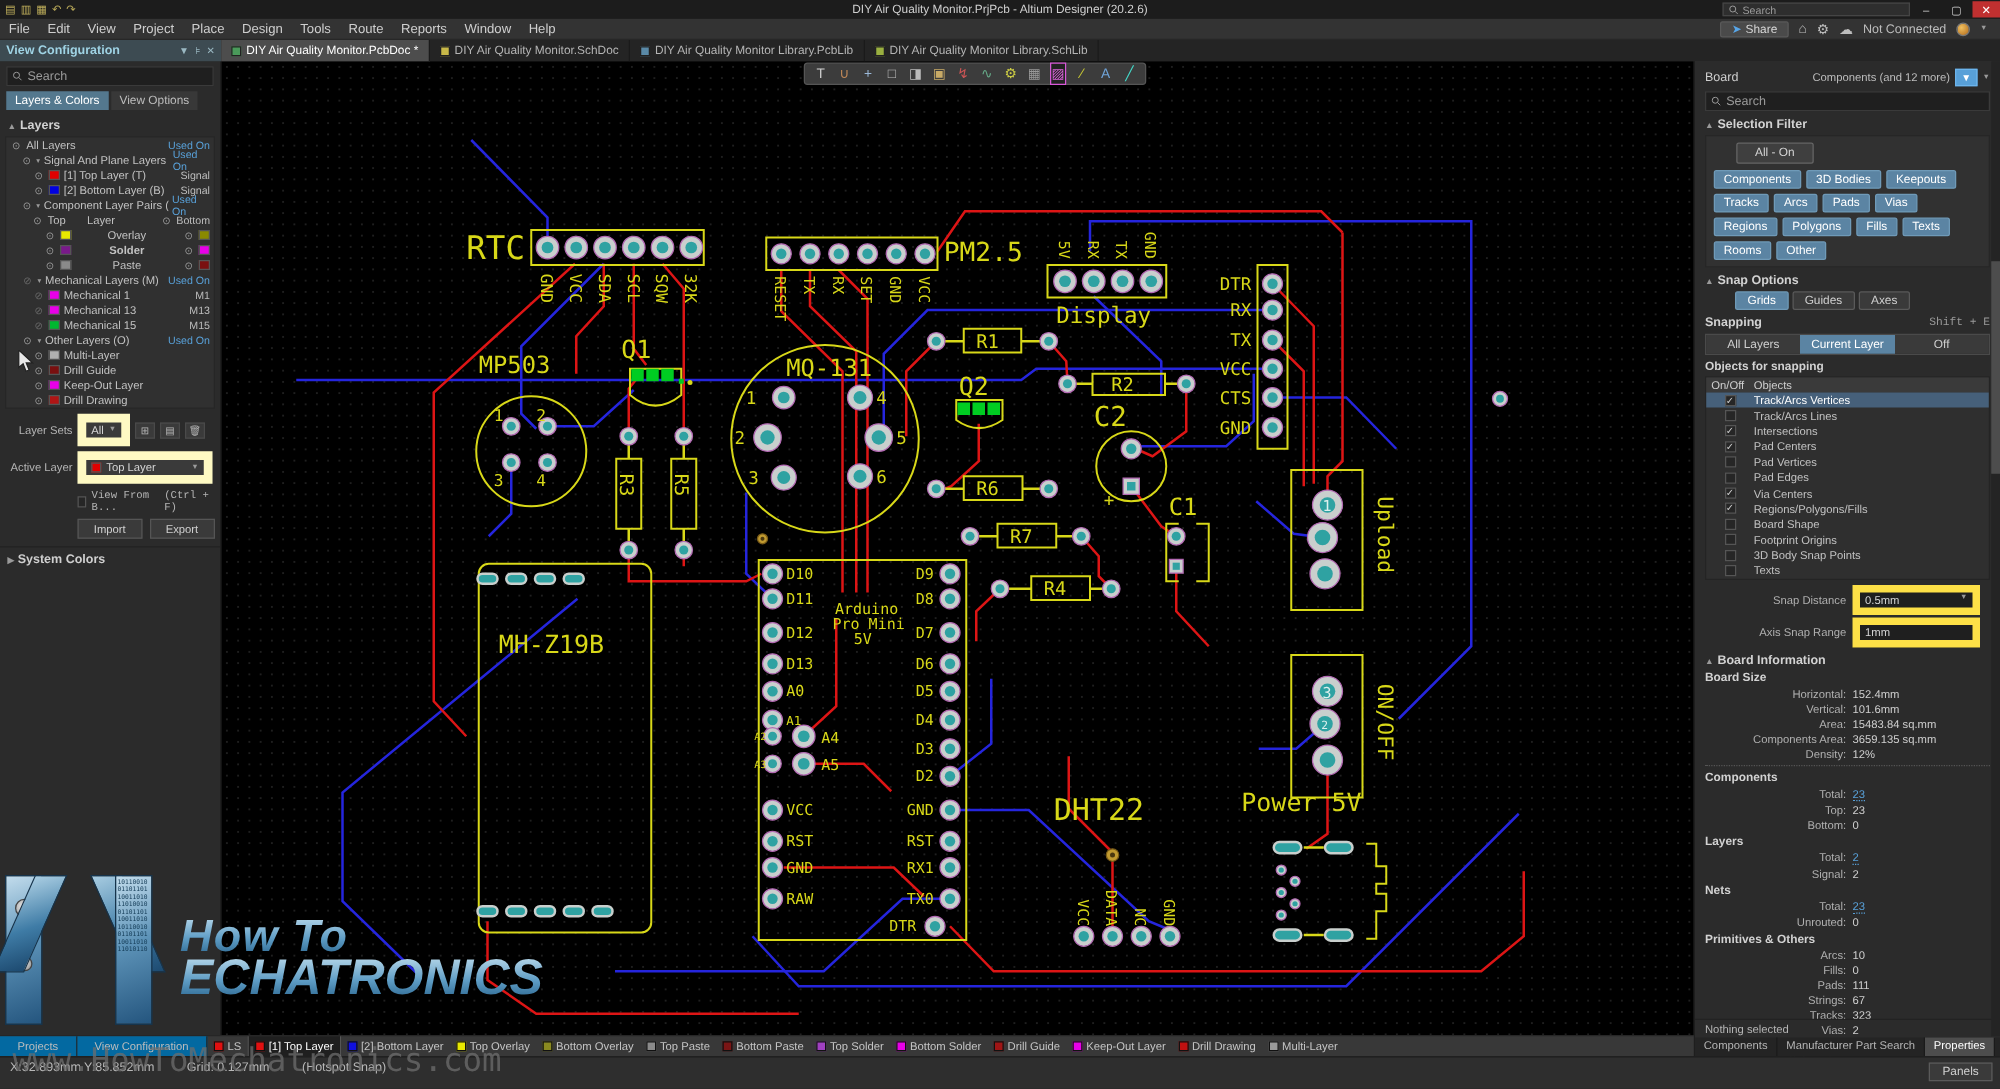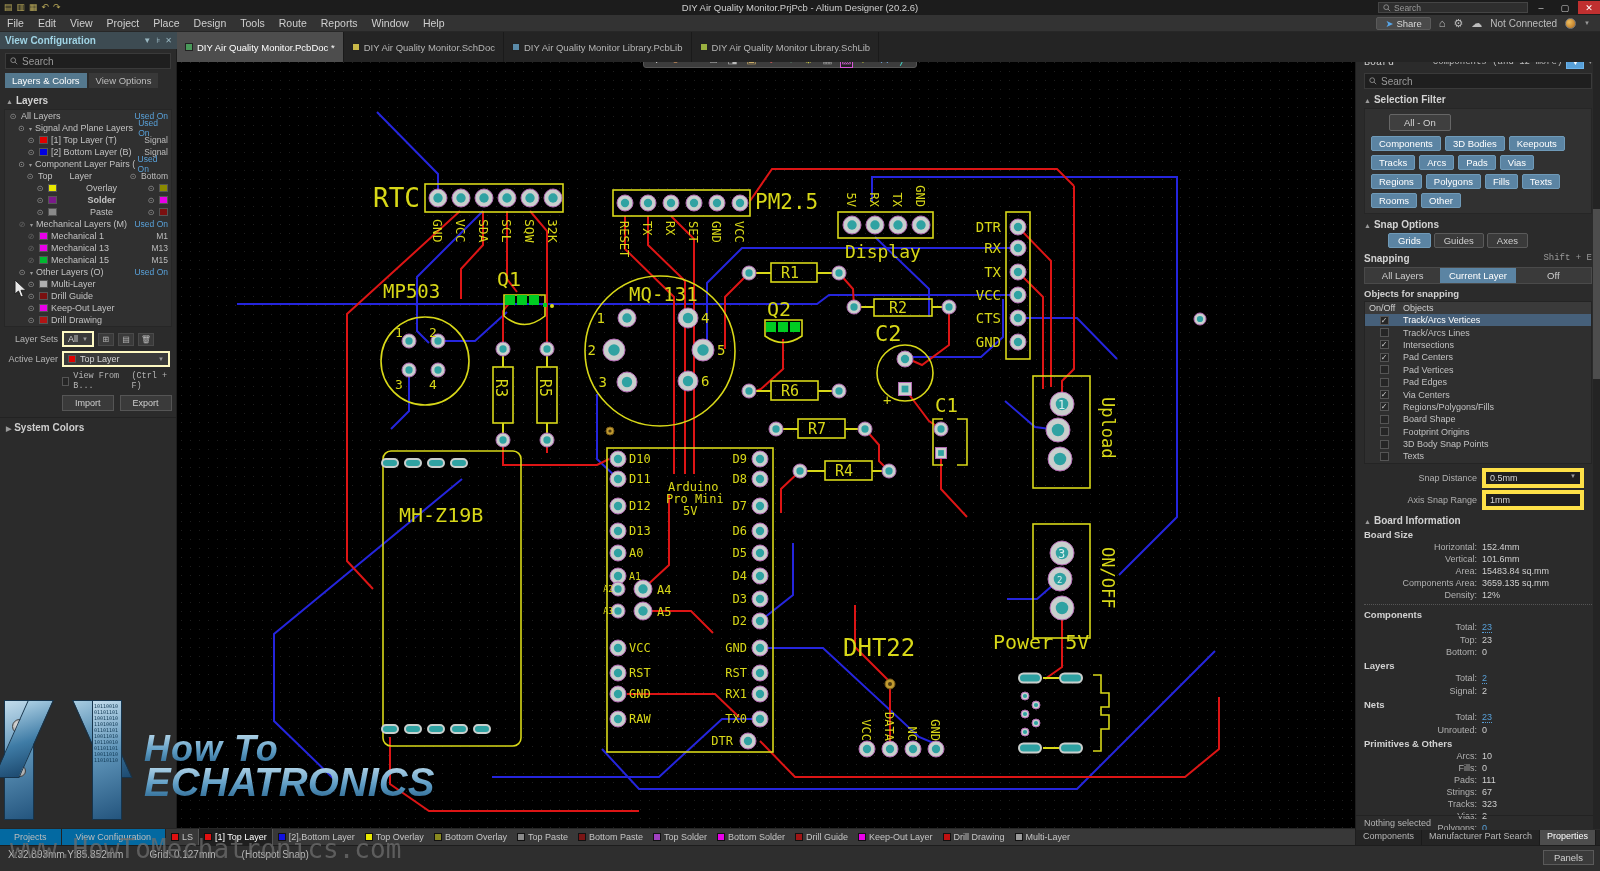--- a/index.html
+++ b/index.html
@@ -25,21 +25,21 @@
   .share-btn{background:#4a4a4a;border:1px solid #5a5a5a;border-radius:2px;padding:0 8px;height:13px;
     display:flex;align-items:center;gap:3px;color:#d8d8d8;font-size:9.5px;}
   .share-btn .arr{color:#58a6e8;}
   .mr-ic{color:#bdbdbd;font-size:11px;}
   .avatar{width:11px;height:11px;border-radius:50%;background:radial-gradient(circle at 35% 35%,#f0c060,#b06818);border:1px solid #777;}
   
   .vc-header{position:absolute;left:0;top:32px;width:177px;height:17px;background:#3d4b52;
     display:flex;align-items:center;padding:0 5px;z-index:28;}
   .vc-header .t{color:#9fd3e4;font-size:10px;font-weight:bold;}
   .vc-header .ic{margin-left:auto;display:flex;gap:5px;color:#9ab8c2;font-size:8px;}
-  .docbar{position:absolute;left:177px;top:32px;width:1423px;height:30px;background:#242424;
+  .docbar{position:absolute;left:177px;top:32px;width:1423px;height:17px;background:#242424;
     display:flex;align-items:stretch;z-index:28;font-size:9.5px;}
   .doctab{display:flex;align-items:center;gap:4px;padding:0 8px;color:#b5b5b5;border-right:1px solid #1a1a1a;}
   .doctab.active{background:#4d4d4d;color:#fff;}
   .doctab .dicon{width:8px;height:8px;border:1px solid #222;}
   
   .left-panel{position:absolute;left:0;top:49px;width:177px;height:779px;background:#2b2b2b;
     z-index:20;font-size:10px;border-right:1px solid #1e1e1e;}
   .lp-search{margin:4px 5px;height:16px;background:#1f1f1f;border:1px solid #3a3a3a;display:flex;
     align-items:center;padding:0 4px;gap:4px;color:#9a9a9a;}
   .lp-tabs{display:flex;margin:2px 5px 4px 5px;gap:2px;}
@@ -51,21 +51,21 @@
   .trow{display:flex;align-items:center;height:12px;padding:0 3px;gap:3px;font-size:9px;color:#c2c2c2;}
   .trow .eye{width:10px;color:#9a9a9a;font-size:8px;text-align:center;}
   .trow .eye.off{color:#666;}
   .trow .sw{width:9px;height:8px;border:1px solid #555;flex:0 0 auto;}
   .trow .lbl{white-space:nowrap;overflow:hidden;}
   .trow .rt{margin-left:auto;color:#bdbdbd;font-size:8.5px;}
   .trow .rt.link{color:#58a0d8;}
   .trow .tri{font-size:6px;color:#9a9a9a;}
   .lp-ctl{display:flex;align-items:center;gap:4px;margin:4px 6px;font-size:9px;}
   .lp-ctl .clabel{width:52px;text-align:right;color:#b5b5b5;}
-  .dd{background:#3a3a3a;border:2px solid #fef9c3;display:flex;align-items:center;gap:4px;
+  .dd{background:#3a3a3a;border:7px solid #fef9c3;display:flex;align-items:center;gap:4px;
     padding:1px 4px;color:#d5d5d5;text-align:center;}
   .dd .caret{font-size:6px;color:#9a9a9a;}
   .icbtn{width:16px;height:13px;background:#3a3a3a;border:1px solid #4a4a4a;color:#b8b8b8;
     font-size:8px;display:flex;align-items:center;justify-content:center;}
   .chkrow{display:flex;align-items:center;gap:4px;margin:3px 6px 3px 62px;font-size:8.5px;color:#b5b5b5;font-family:Liberation Mono, monospace;}
   .chk{width:9px;height:9px;background:#262626;border:1px solid #555;}
   .lp-btns{display:flex;gap:6px;margin:4px 6px 4px 62px;}
   .pbtn{background:#3a3a3a;border:1px solid #555;color:#d0d0d0;padding:2px 12px;font-size:9px;}
   .syscol{padding:4px 6px;font-weight:bold;color:#cfcfcf;font-size:10px;border-top:1px solid #222;margin-top:6px;}
   
@@ -77,21 +77,21 @@
     padding:0 6px;z-index:12;}
   .fl-toolbar .tbi{font-size:11px;line-height:16px;width:13px;text-align:center;}
   .fl-toolbar .tbi.hl{border:1px solid #d858d8;background:#222;}
   
   .right-panel{position:absolute;left:1355px;top:32px;width:245px;height:813px;background:#2b2b2b;
     z-index:20;font-size:10px;border-left:1px solid #1e1e1e;}
   .rp-header{height:17px;background:#3a3a3a;display:flex;align-items:center;padding:0 6px;}
   .rp-header .t{color:#9fd3e4;font-weight:bold;font-size:10px;}
   .rp-header .ic{margin-left:auto;display:flex;gap:5px;color:#9ab8c2;font-size:8px;}
   .rp-body{padding:4px 8px 0 8px;position:relative;height:calc(100% - 17px);}
-  .rp-row1{display:flex;align-items:center;gap:4px;margin:2px 0 4px 0;font-family:Liberation Mono, monospace;}
+  .rp-row1{display:flex;align-items:center;gap:4px;margin:2px 0 4px 0;}
   .rp-row1 .bt{color:#cfcfcf;font-size:10px;}
   .rp-row1 .scope{margin-left:auto;color:#bdbdbd;font-size:9px;}
   .filter-btn{width:18px;height:14px;background:#58a0d8;border:1px solid #6cb4ec;color:#fff;
     font-size:8px;display:flex;align-items:center;justify-content:center;}
   .rp-search{height:16px;background:#1f1f1f;border:1px solid #3a3a3a;display:flex;align-items:center;
     padding:0 4px;gap:4px;color:#9a9a9a;margin-bottom:5px;}
   .rp-sec-hdr{font-weight:bold;color:#d2d2d2;font-size:10px;margin:5px 0 3px 0;}
   .rp-sec-hdr .tri{font-size:7px;color:#9a9a9a;margin-right:3px;}
   .rp-sec-hdr .sc{float:right;font-weight:normal;color:#9a9a9a;font-size:9px;font-family:Liberation Mono, monospace;}
   .selbox{background:#313131;border:1px solid #262626;padding:5px 6px;}
@@ -112,21 +112,21 @@
   .objtbl .ohd .c1{width:38px;padding-left:4px;}
   .orow{display:flex;align-items:center;height:12.4px;font-size:9px;color:#c2c2c2;}
   .orow .c1{width:38px;display:flex;justify-content:center;}
   .orow.sel{background:#46607a;color:#fff;}
   .ochk{width:9px;height:9px;background:#262626;border:1px solid #555;color:#cfcfcf;
     font-size:8px;line-height:8px;text-align:center;}
   .kvrow{display:flex;align-items:center;margin:2px 0;font-size:9px;}
   .kvrow .k{width:118px;text-align:right;color:#b0b0b0;padding-right:5px;}
   .kvrow .v{color:#cfcfcf;}
   .kvrow .v.link{color:#58a0d8;border-bottom:1px dotted #58a0d8;}
-  .kv-in{background:#1f1f1f;border:4px solid #fde047;color:#d5d5d5;padding:1px 4px;width:102px;
+  .kv-in{background:#1f1f1f;border:6px solid #fde047;color:#d5d5d5;padding:1px 4px;width:102px;
     display:flex;font-size:9px;}
   .kv-in .caret{margin-left:auto;color:#9a9a9a;font-size:6px;}
   .bi-sub{font-weight:bold;color:#d2d2d2;font-size:9.5px;margin:3px 0 1px 0;}
   .dotted-div{border-top:1px dotted #555;margin:4px 0;}
   .reports{display:block;margin:6px 0 2px auto;background:#3a3a3a;border:1px solid #5a5a5a;
     color:#d5d5d5;padding:2px 14px;font-size:9.5px;width:fit-content;}
   .rp-footer{position:absolute;left:0;right:0;bottom:0;}
   .nothing{font-size:9px;color:#b5b5b5;padding:2px 8px;border-top:1px solid #222;}
   .rp-tabs{display:flex;background:#242424;height:15px;font-size:9px;}
   .rp-tabs div{padding:1px 7px;color:#b5b5b5;border-right:1px solid #1a1a1a;}

